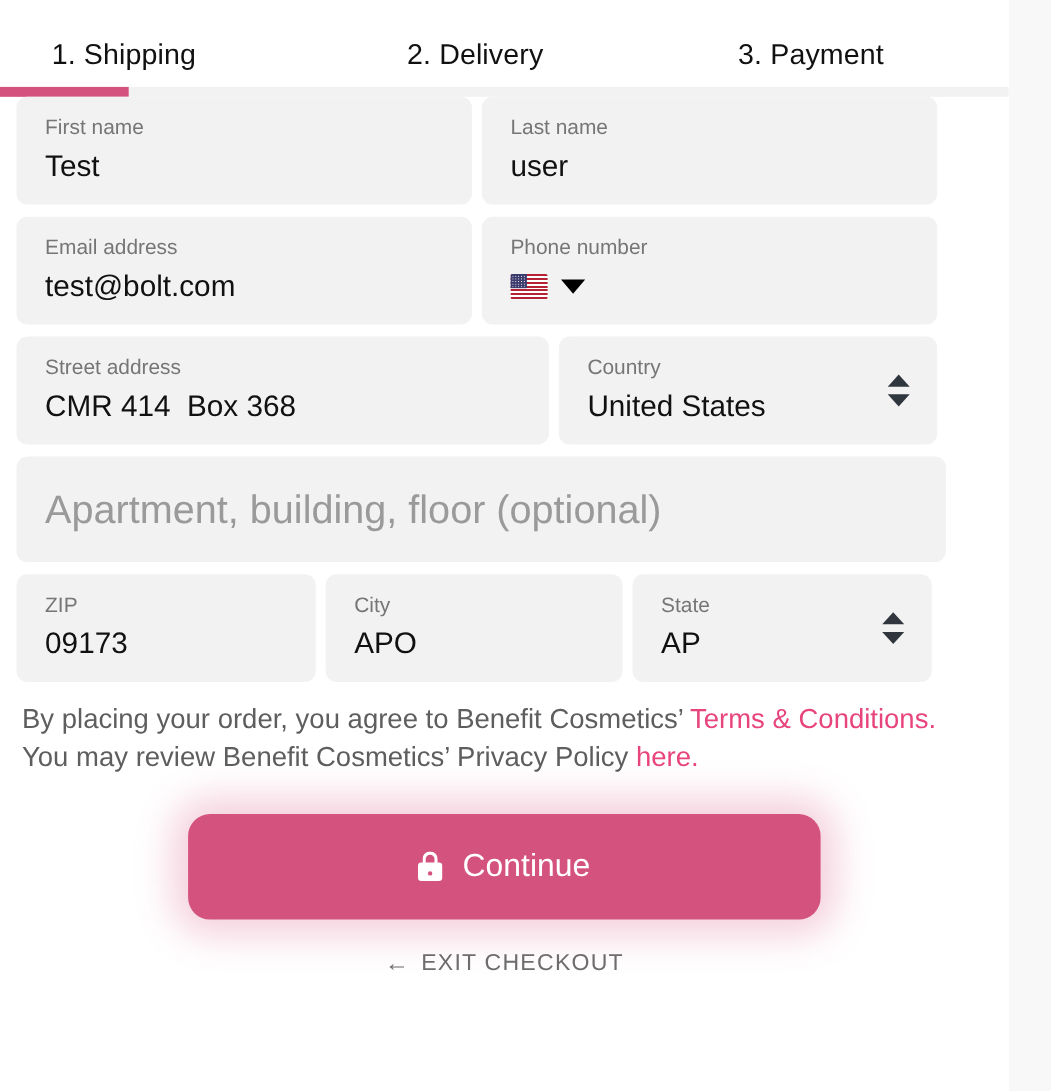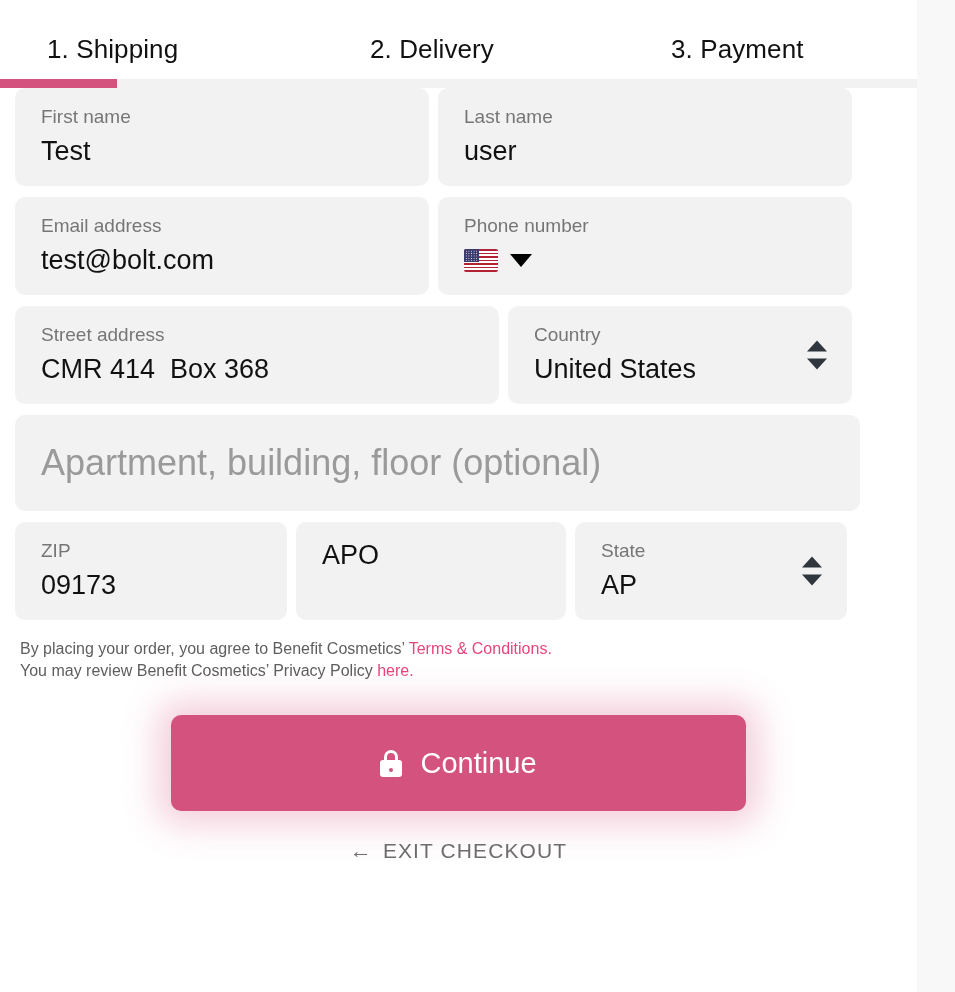--- a/index.html
+++ b/index.html
@@ -209,41 +209,41 @@
   .stepper .down {
     width: 0; height: 0;
     border-left: 10px solid transparent;
     border-right: 10px solid transparent;
     border-top: 11px solid #2f363d;
   }
 
   
   .legal {
     margin: 18px 15px 0 20px;
-    font-size: 16px;
+    font-size: 25px;
     line-height: 1.35;
     color: #5e5e5e;
   }
   .legal a {
     color: #e8447d;
     text-decoration: none;
   }
 
   
   .cta-wrap {
     margin-top: 34px;
     display: flex;
     justify-content: center;
   }
   .cta {
     width: 575px;
     height: 96px;
     background: #d4527e;
     border: none;
-    border-radius: 10px;
+    border-radius: 20px;
     color: #ffffff;
     font-size: 29px;
     font-family: "Liberation Sans", sans-serif;
     display: flex;
     align-items: center;
     justify-content: center;
     gap: 18px;
     cursor: pointer;
     box-shadow: 0 0 34px 14px rgba(214, 82, 126, 0.28);
   }
@@ -374,20 +374,21 @@
         <span class="field-placeholder">Apartment, building, floor (optional)</span>
       </div>
     </div>
 
     <div class="row">
       <div class="field w-zip">
         <span class="field-label">ZIP</span>
         <span class="field-value">09173</span>
       </div>
       <div class="field w-city">
+        <span class="field-label">City</span>
         <span class="field-value">APO</span>
       </div>
       <div class="field w-state">
         <span class="field-label">State</span>
         <span class="field-value">AP</span>
         <span class="stepper">
           <span class="up"></span>
           <span class="down"></span>
         </span>
       </div>

